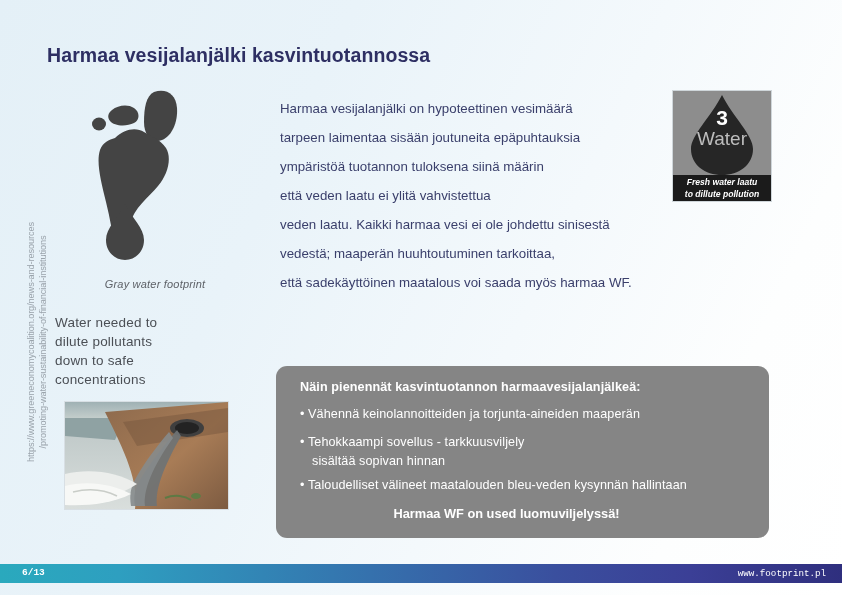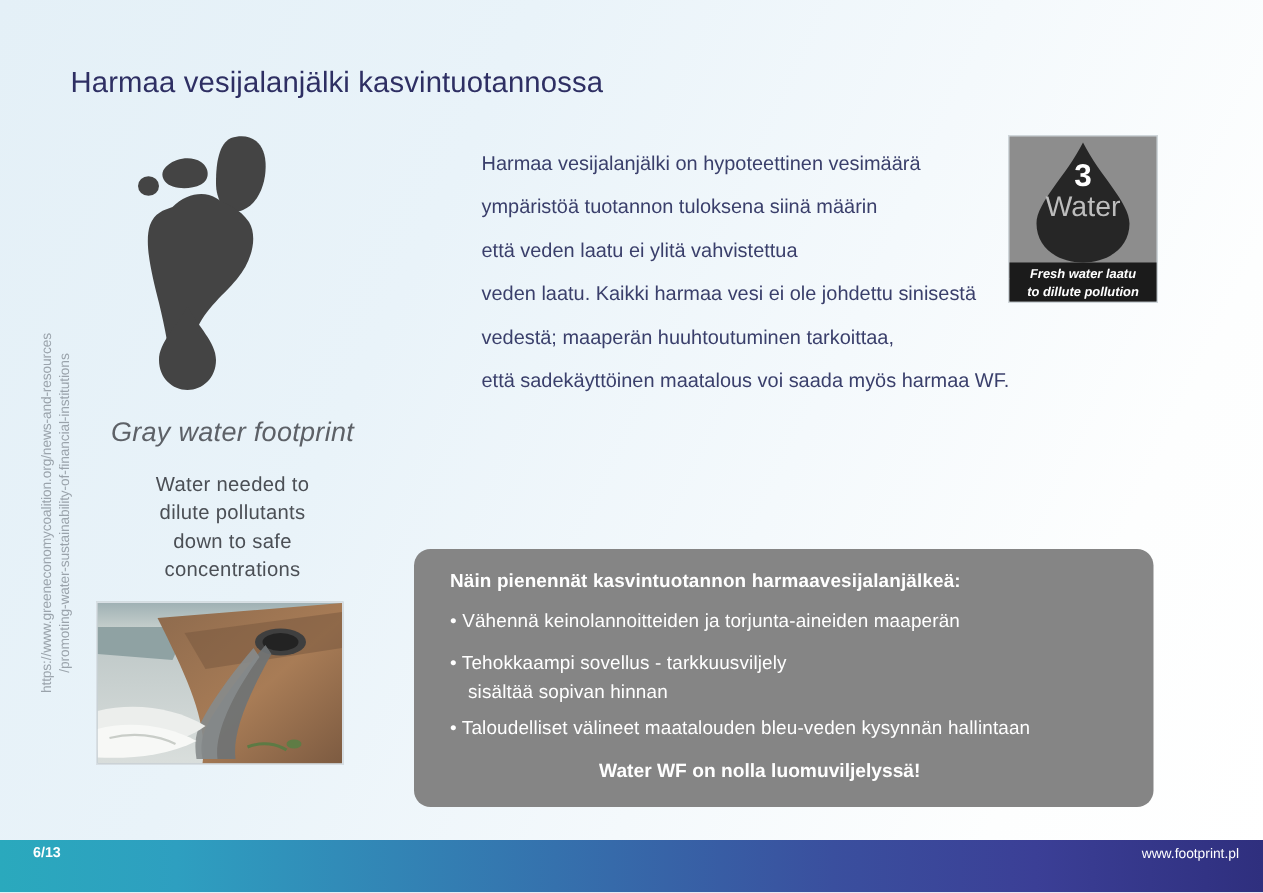--- a/index.html
+++ b/index.html
@@ -20,21 +20,21 @@
     background: linear-gradient(115deg, #e4f0f7 0%, #e9f3f9 32%, #f4f9fc 60%, #fdfefe 82%, #ffffff 100%);
     overflow: hidden;
   }
 
   
   .slide-title {
     position: absolute;
     left: 47px;
     top: 44px;
     font-size: 19.5px;
-    font-weight: normal;
+    font-weight: bold;
     color: #2e2f63;
     letter-spacing: 0.1px;
     white-space: nowrap;
   }
 
   
   .source-url {
     position: absolute;
     left: -143px;
     top: 330px;
@@ -61,30 +61,30 @@
   .footprint-wrap svg { display: block; }
 
   
   .fp-caption-title {
     position: absolute;
     left: 55px;
     top: 278px;
     width: 200px;
     text-align: center;
     font-style: italic;
-    font-size: 18px;
+    font-size: 11px;
     color: #5d6167;
     letter-spacing: 0.2px;
   }
   .fp-caption-body {
     position: absolute;
     left: 55px;
     top: 313px;
     width: 200px;
-    text-align: center;
+    text-align: left;
     font-size: 13.5px;
     line-height: 19px;
     color: #4b4f55;
     letter-spacing: 0.2px;
   }
 
   
   .photo-frame {
     position: absolute;
     left: 64px;
@@ -100,21 +100,21 @@
   
   .body-text {
     position: absolute;
     left: 280px;
     top: 94px;
     width: 370px;
     font-size: 13.3px;
     line-height: 29px;
     color: #3a3f6b;
   }
-  .body-text div { white-space: nowrap; margin-left: 41px; }
+  .body-text div { white-space: nowrap; }
 
   
   .badge {
     position: absolute;
     left: 672px;
     top: 90px;
     width: 98px;
     height: 110px;
     background: #8d8d8d;
     border: 1px solid #cfd6da;
@@ -211,24 +211,25 @@
     color: #ffffff;
     text-align: center;
     padding-right: 22px;
     margin-top: 4px;
   }
 
   
   .footer-bar {
     position: absolute;
     left: 0;
-    bottom: 0;
+    bottom: 12px;
     width: 842px;
-    height: 35px;
+    height: 19px;
     background: linear-gradient(90deg, #2aa9bd 0%, #2e9fc0 14%, #3571ad 44%, #3a4f9e 66%, #3b3f96 82%, #2f2f7e 100%);
+    font-family: Liberation Mono, monospace;
   }
   .footer-page {
     position: absolute;
     left: 22px;
     top: 3px;
     font-size: 9.5px;
     font-weight: bold;
     color: #ffffff;
   }
   .footer-site {
@@ -314,20 +315,21 @@
       <path d="M0 72 C25 66 52 70 72 82 C52 96 24 100 0 98 Z" fill="#eceeec"></path>
       <path d="M0 84 C22 78 48 82 66 92 C46 102 22 104 0 103 Z" fill="#f7f8f6"></path>
       <path d="M8 90 C24 86 40 88 52 94" stroke="#c9cdc8" stroke-width="1.5" fill="none"></path>
       <path d="M100 96 C110 92 120 94 126 98" stroke="#5d7a44" stroke-width="2" fill="none"></path>
       <ellipse cx="131" cy="94" rx="5" ry="3" fill="#5f7c45"></ellipse>
     </svg>
   </div>
 
   <div class="body-text">
     <div>Harmaa vesijalanjälki on hypoteettinen vesimäärä</div>
+    <div>tarpeen laimentaa sisään joutuneita epäpuhtauksia</div>
     <div>ympäristöä tuotannon tuloksena siinä määrin</div>
     <div>että veden laatu ei ylitä vahvistettua</div>
     <div>veden laatu. Kaikki harmaa vesi ei ole johdettu sinisestä</div>
     <div>vedestä; maaperän huuhtoutuminen tarkoittaa,</div>
     <div>että sadekäyttöinen maatalous voi saada myös harmaa WF.</div>
   </div>
 
   <div class="badge">
     <svg class="badge-drop" width="98" height="86" viewBox="0 0 98 86">
       <path d="M49 4 C60 26 80 44 80 58 C80 74 66 84 49 84 C32 84 18 74 18 58 C18 44 38 26 49 4 Z" fill="#262626"></path>
@@ -340,21 +342,21 @@
       <div>to dillute pollution</div>
     </div>
   </div>
 
   <div class="callout">
     <div class="callout-heading">Näin pienennät kasvintuotannon harmaavesijalanjälkeä:</div>
     <div class="callout-item">• Vähennä keinolannoitteiden ja torjunta-aineiden maaperän</div>
     <div class="callout-item">• Tehokkaampi sovellus - tarkkuusviljely</div>
     <div class="callout-item cont">sisältää sopivan hinnan</div>
     <div class="callout-item">• Taloudelliset välineet maatalouden bleu-veden kysynnän hallintaan</div>
-    <div class="callout-footer">Water WF on nolla luomuviljelyssä!</div>
+    <div class="callout-footer">Harmaa WF on used luomuviljelyssä!</div>
   </div>
 
   <div class="footer-bar">
     <div class="footer-page">6/13</div>
     <div class="footer-site">www.footprint.pl</div>
   </div>
 
 </div>
 
 </body></html>

